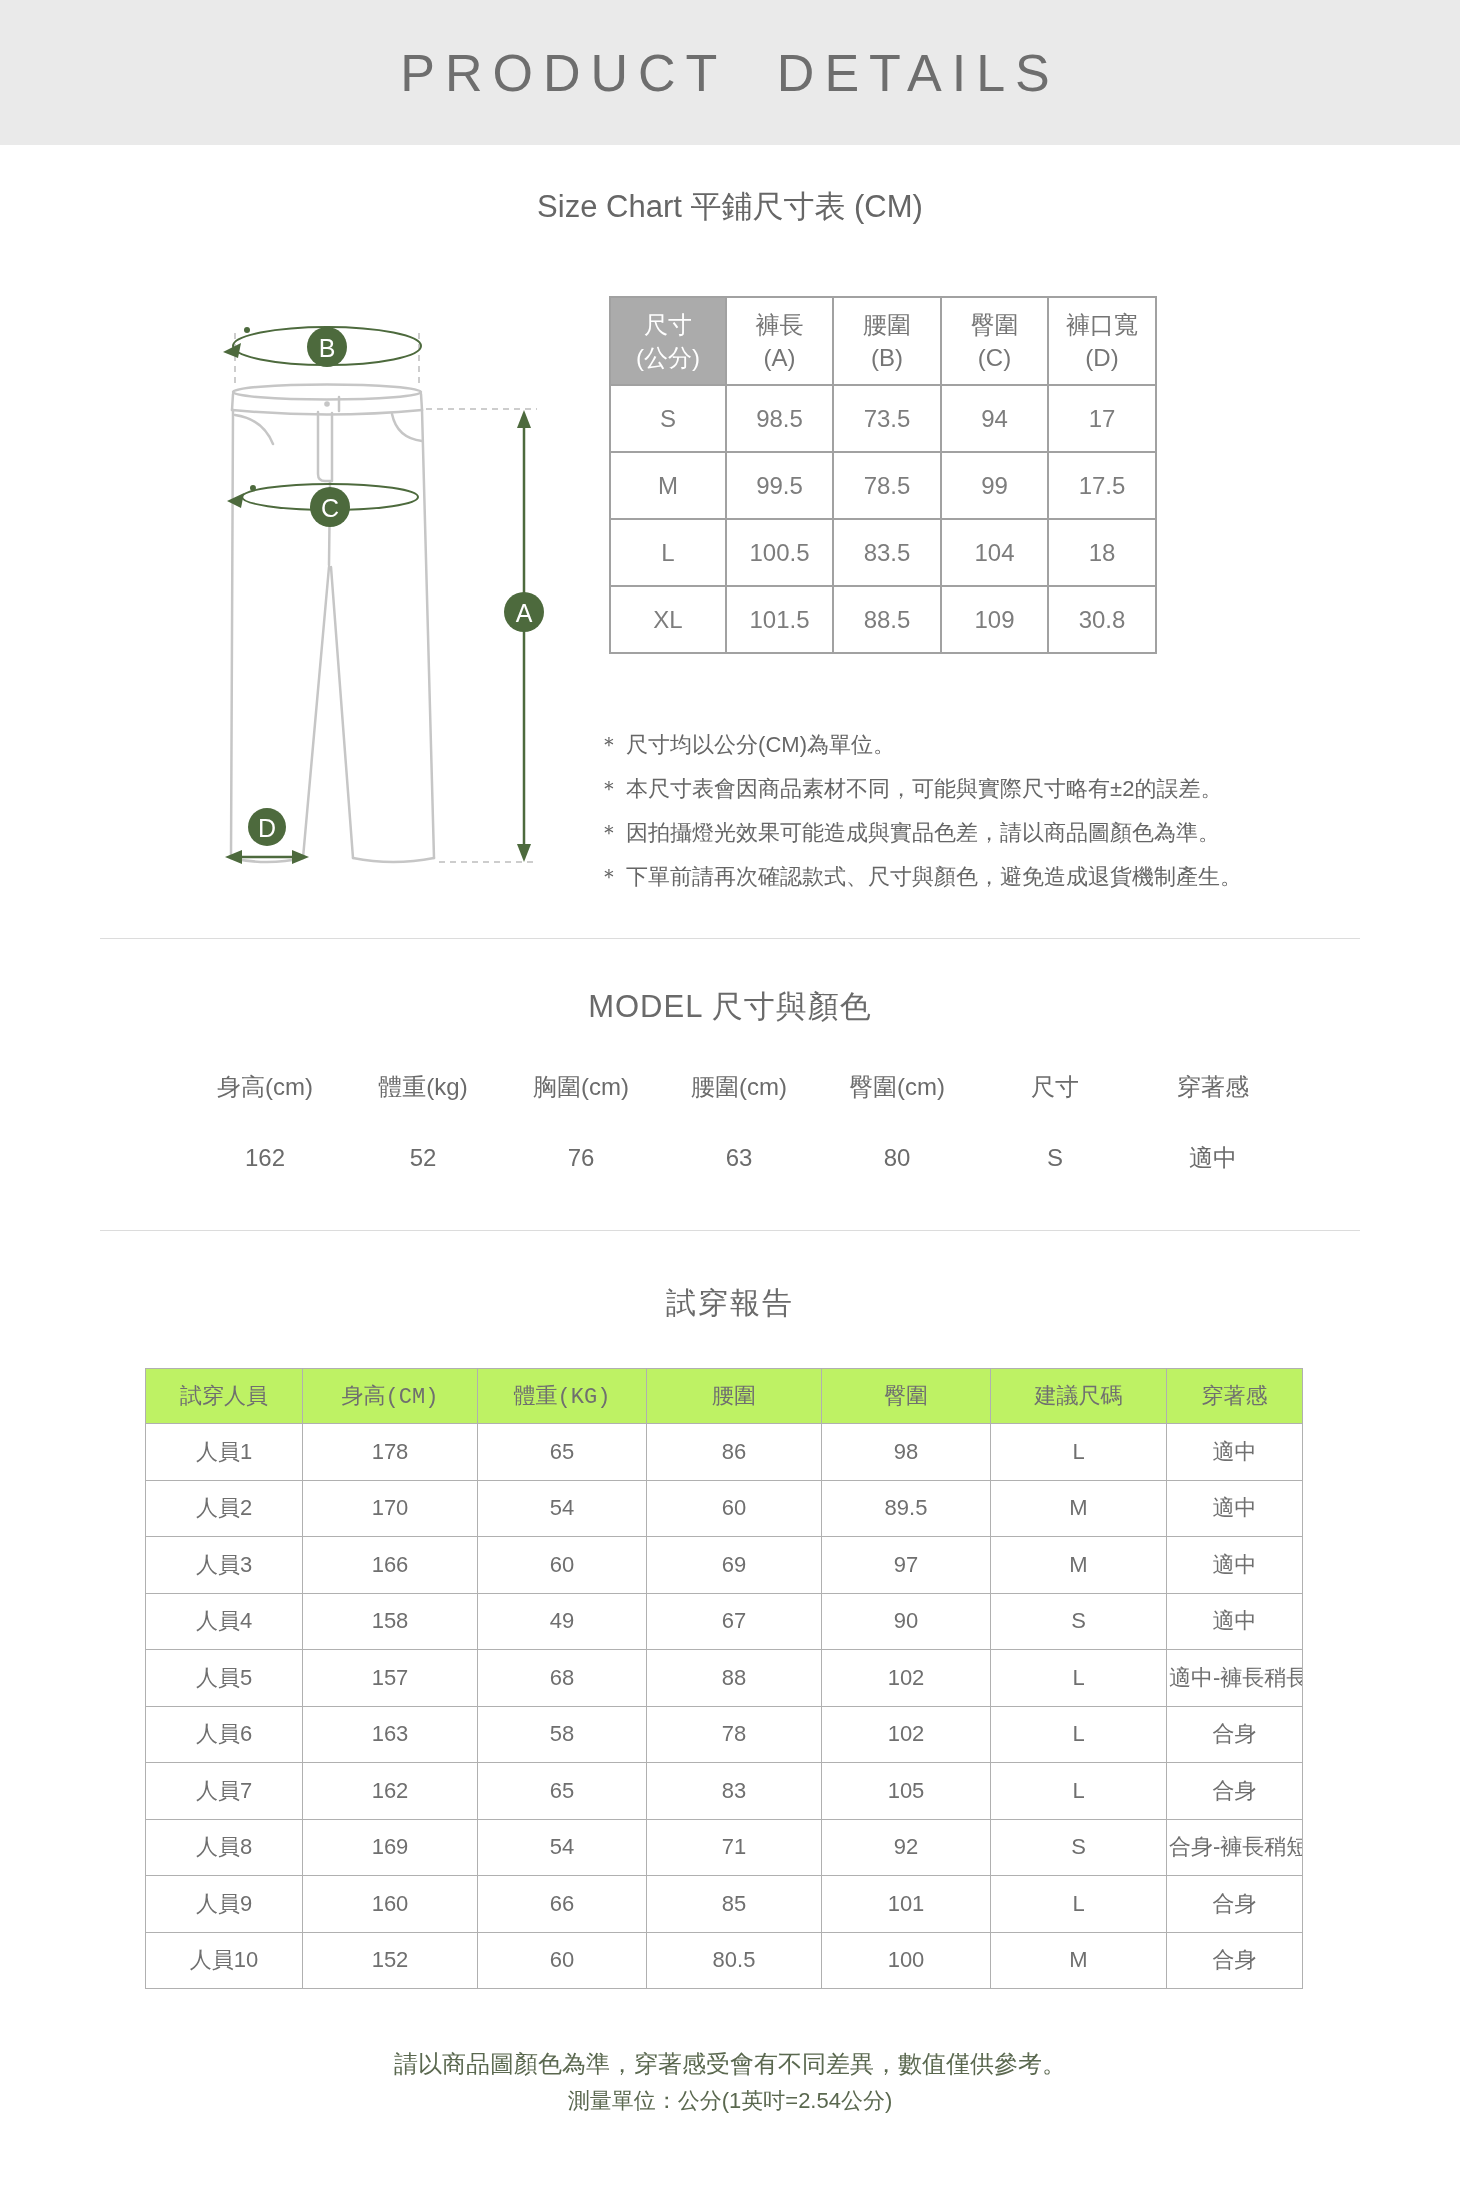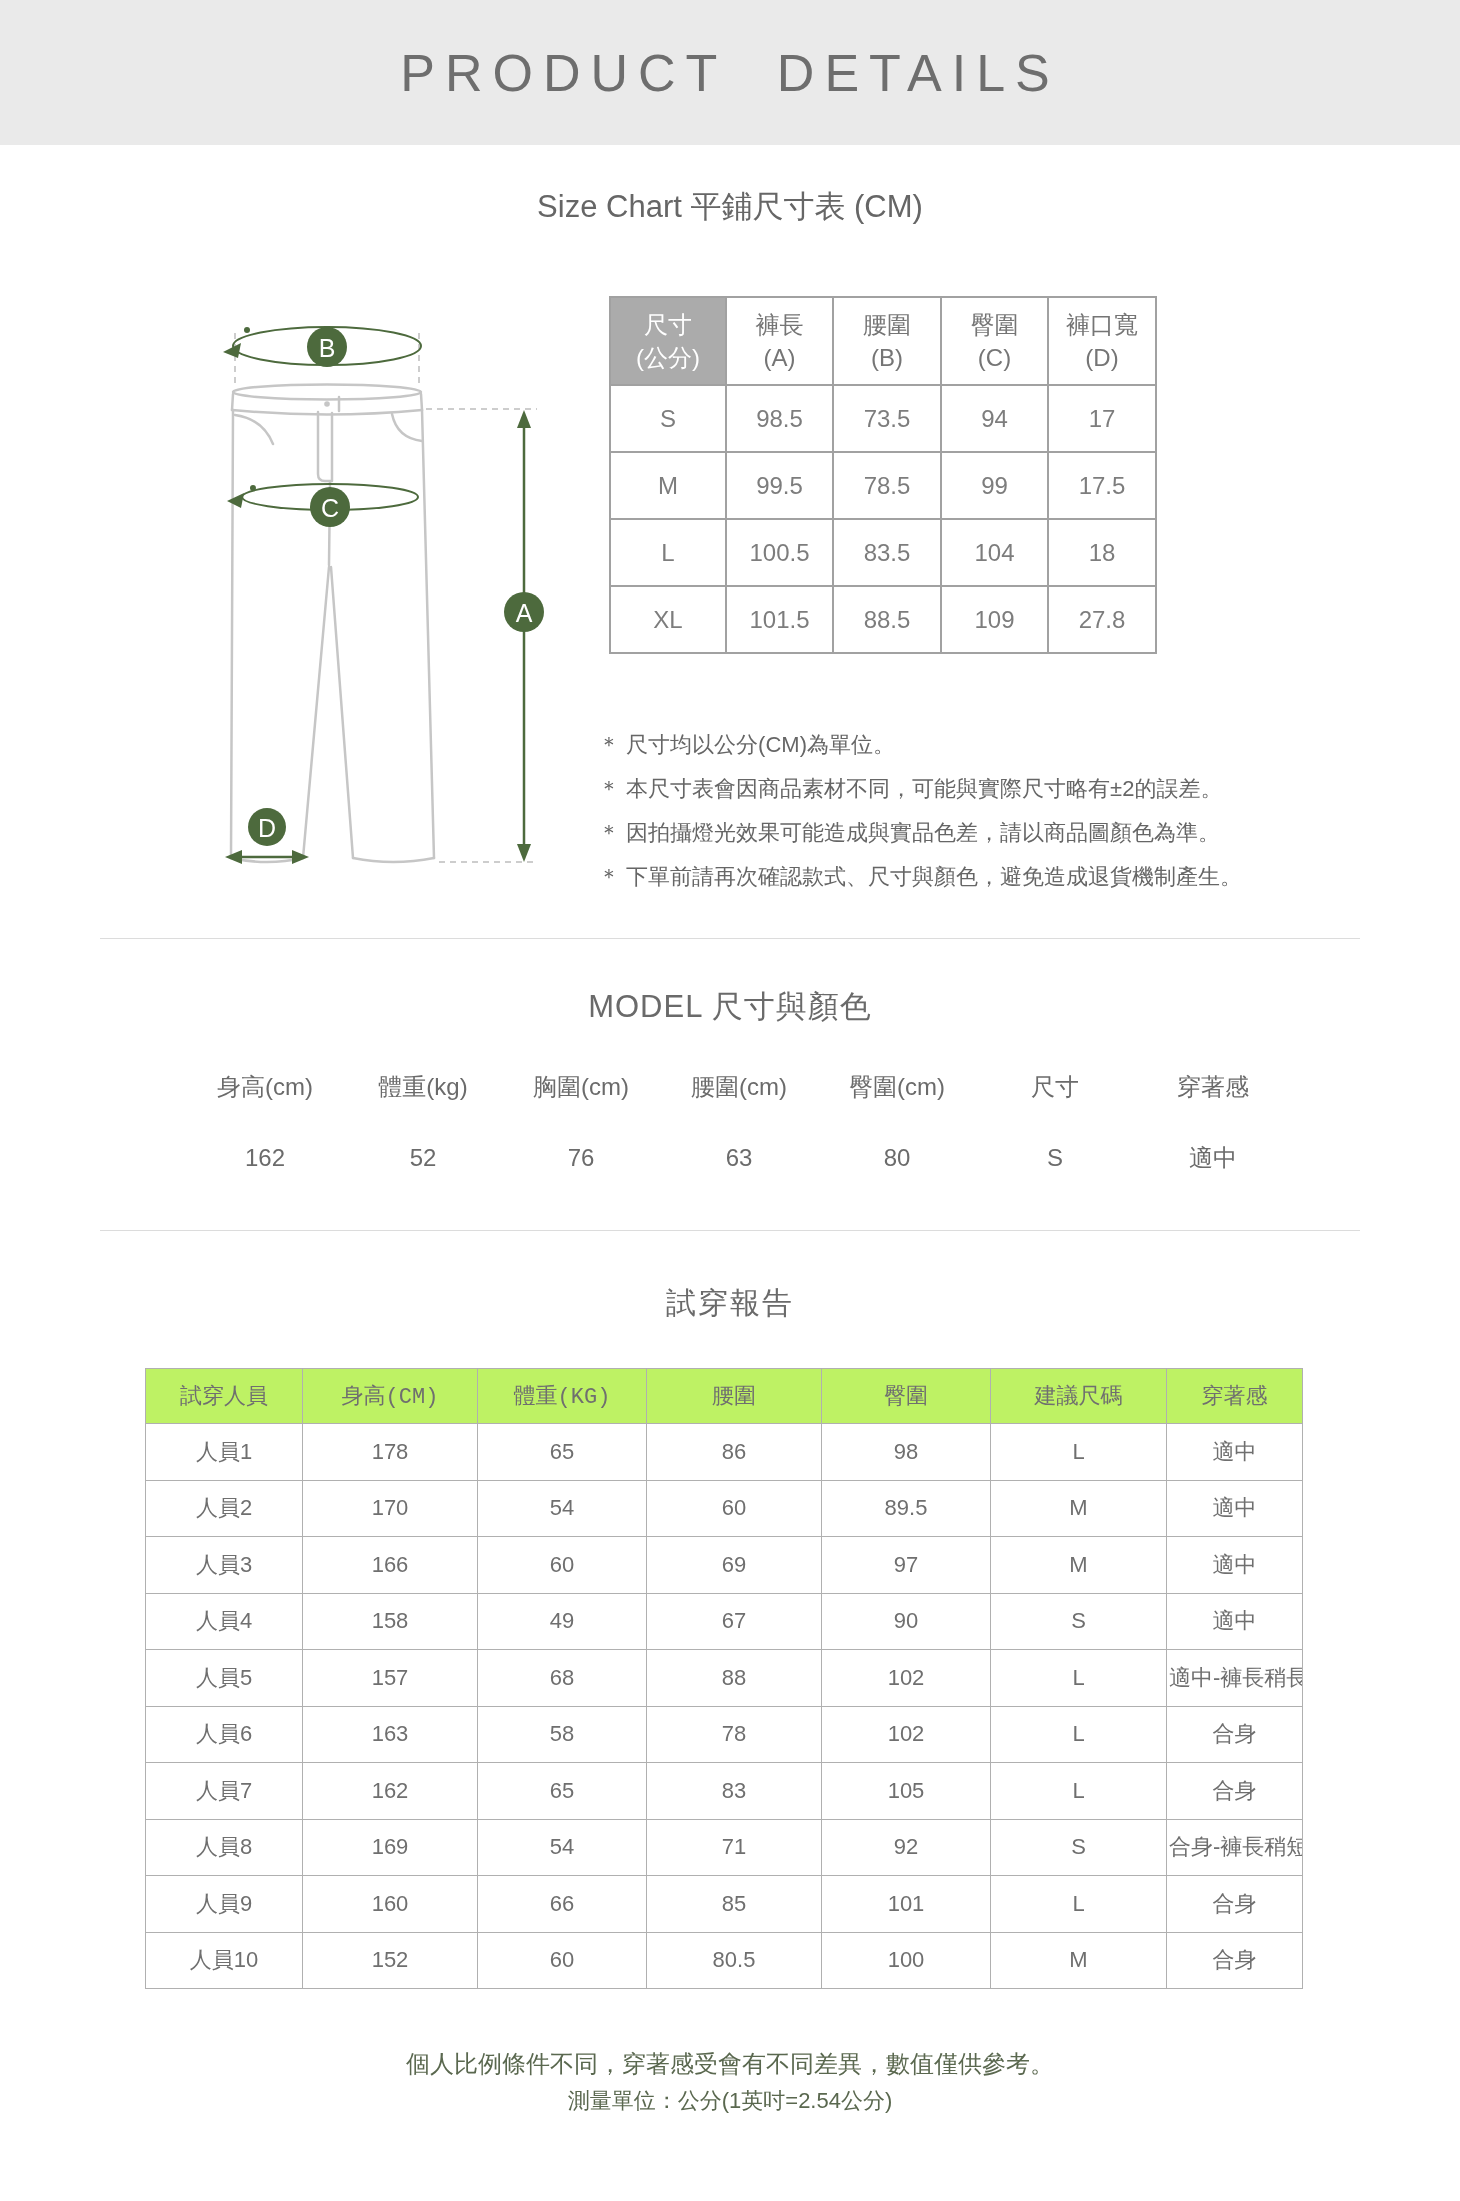--- a/index.html
+++ b/index.html
@@ -193,21 +193,21 @@
       <td>100.5</td>
       <td>83.5</td>
       <td>104</td>
       <td>18</td>
     </tr>
     <tr>
       <td>XL</td>
       <td>101.5</td>
       <td>88.5</td>
       <td>109</td>
-      <td>27.8</td>
+      <td>30.8</td>
     </tr>
   </tbody>
     </table>
 
   <div class="notes">
     <div>＊ 尺寸均以公分(CM)為單位。</div>
     <div>＊ 本尺寸表會因商品素材不同，可能與實際尺寸略有±2的誤差。</div>
     <div>＊ 因拍攝燈光效果可能造成與實品色差，請以商品圖顏色為準。</div>
     <div>＊ 下單前請再次確認款式、尺寸與顏色，避免造成退貨機制產生。</div>
   </div>
@@ -344,17 +344,17 @@
       <td>60</td>
       <td>80.5</td>
       <td>100</td>
       <td>M</td>
       <td>合身</td>
     </tr>
   </tbody>
     </table>
 
   <div class="footer">
-    <div class="l1">個人比例條件不同，穿著感受會有不同差異，數值僅供參考。</div>
+    <div class="l1">請以商品圖顏色為準，穿著感受會有不同差異，數值僅供參考。</div>
     <div class="l2">測量單位：公分(1英吋=2.54公分)</div>
   </div>
 
 </div>
 
 </body></html>

